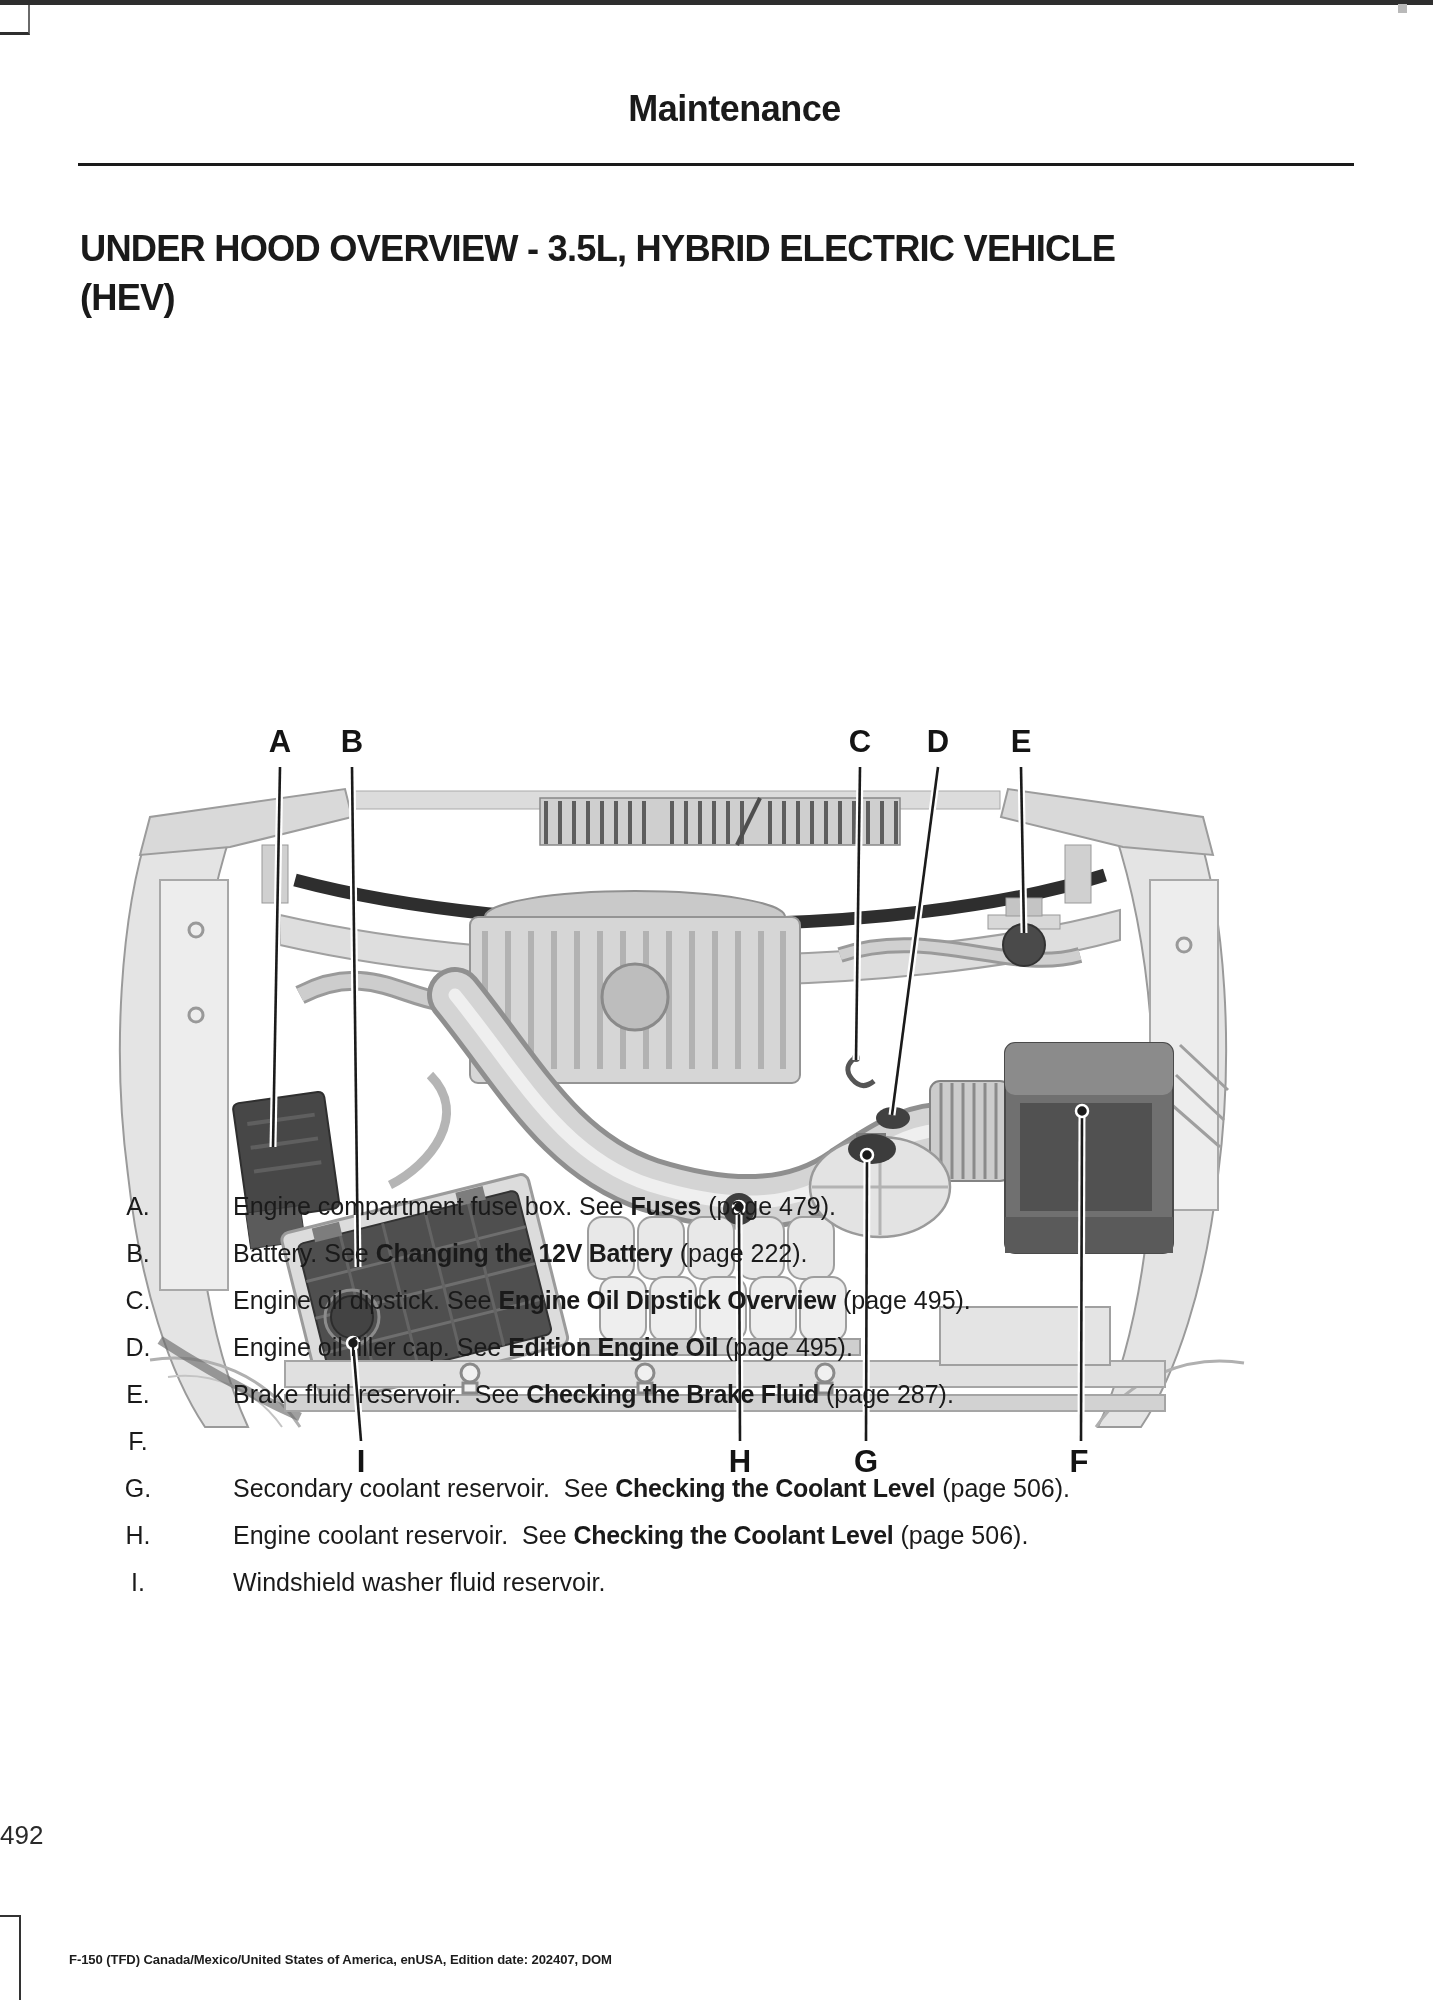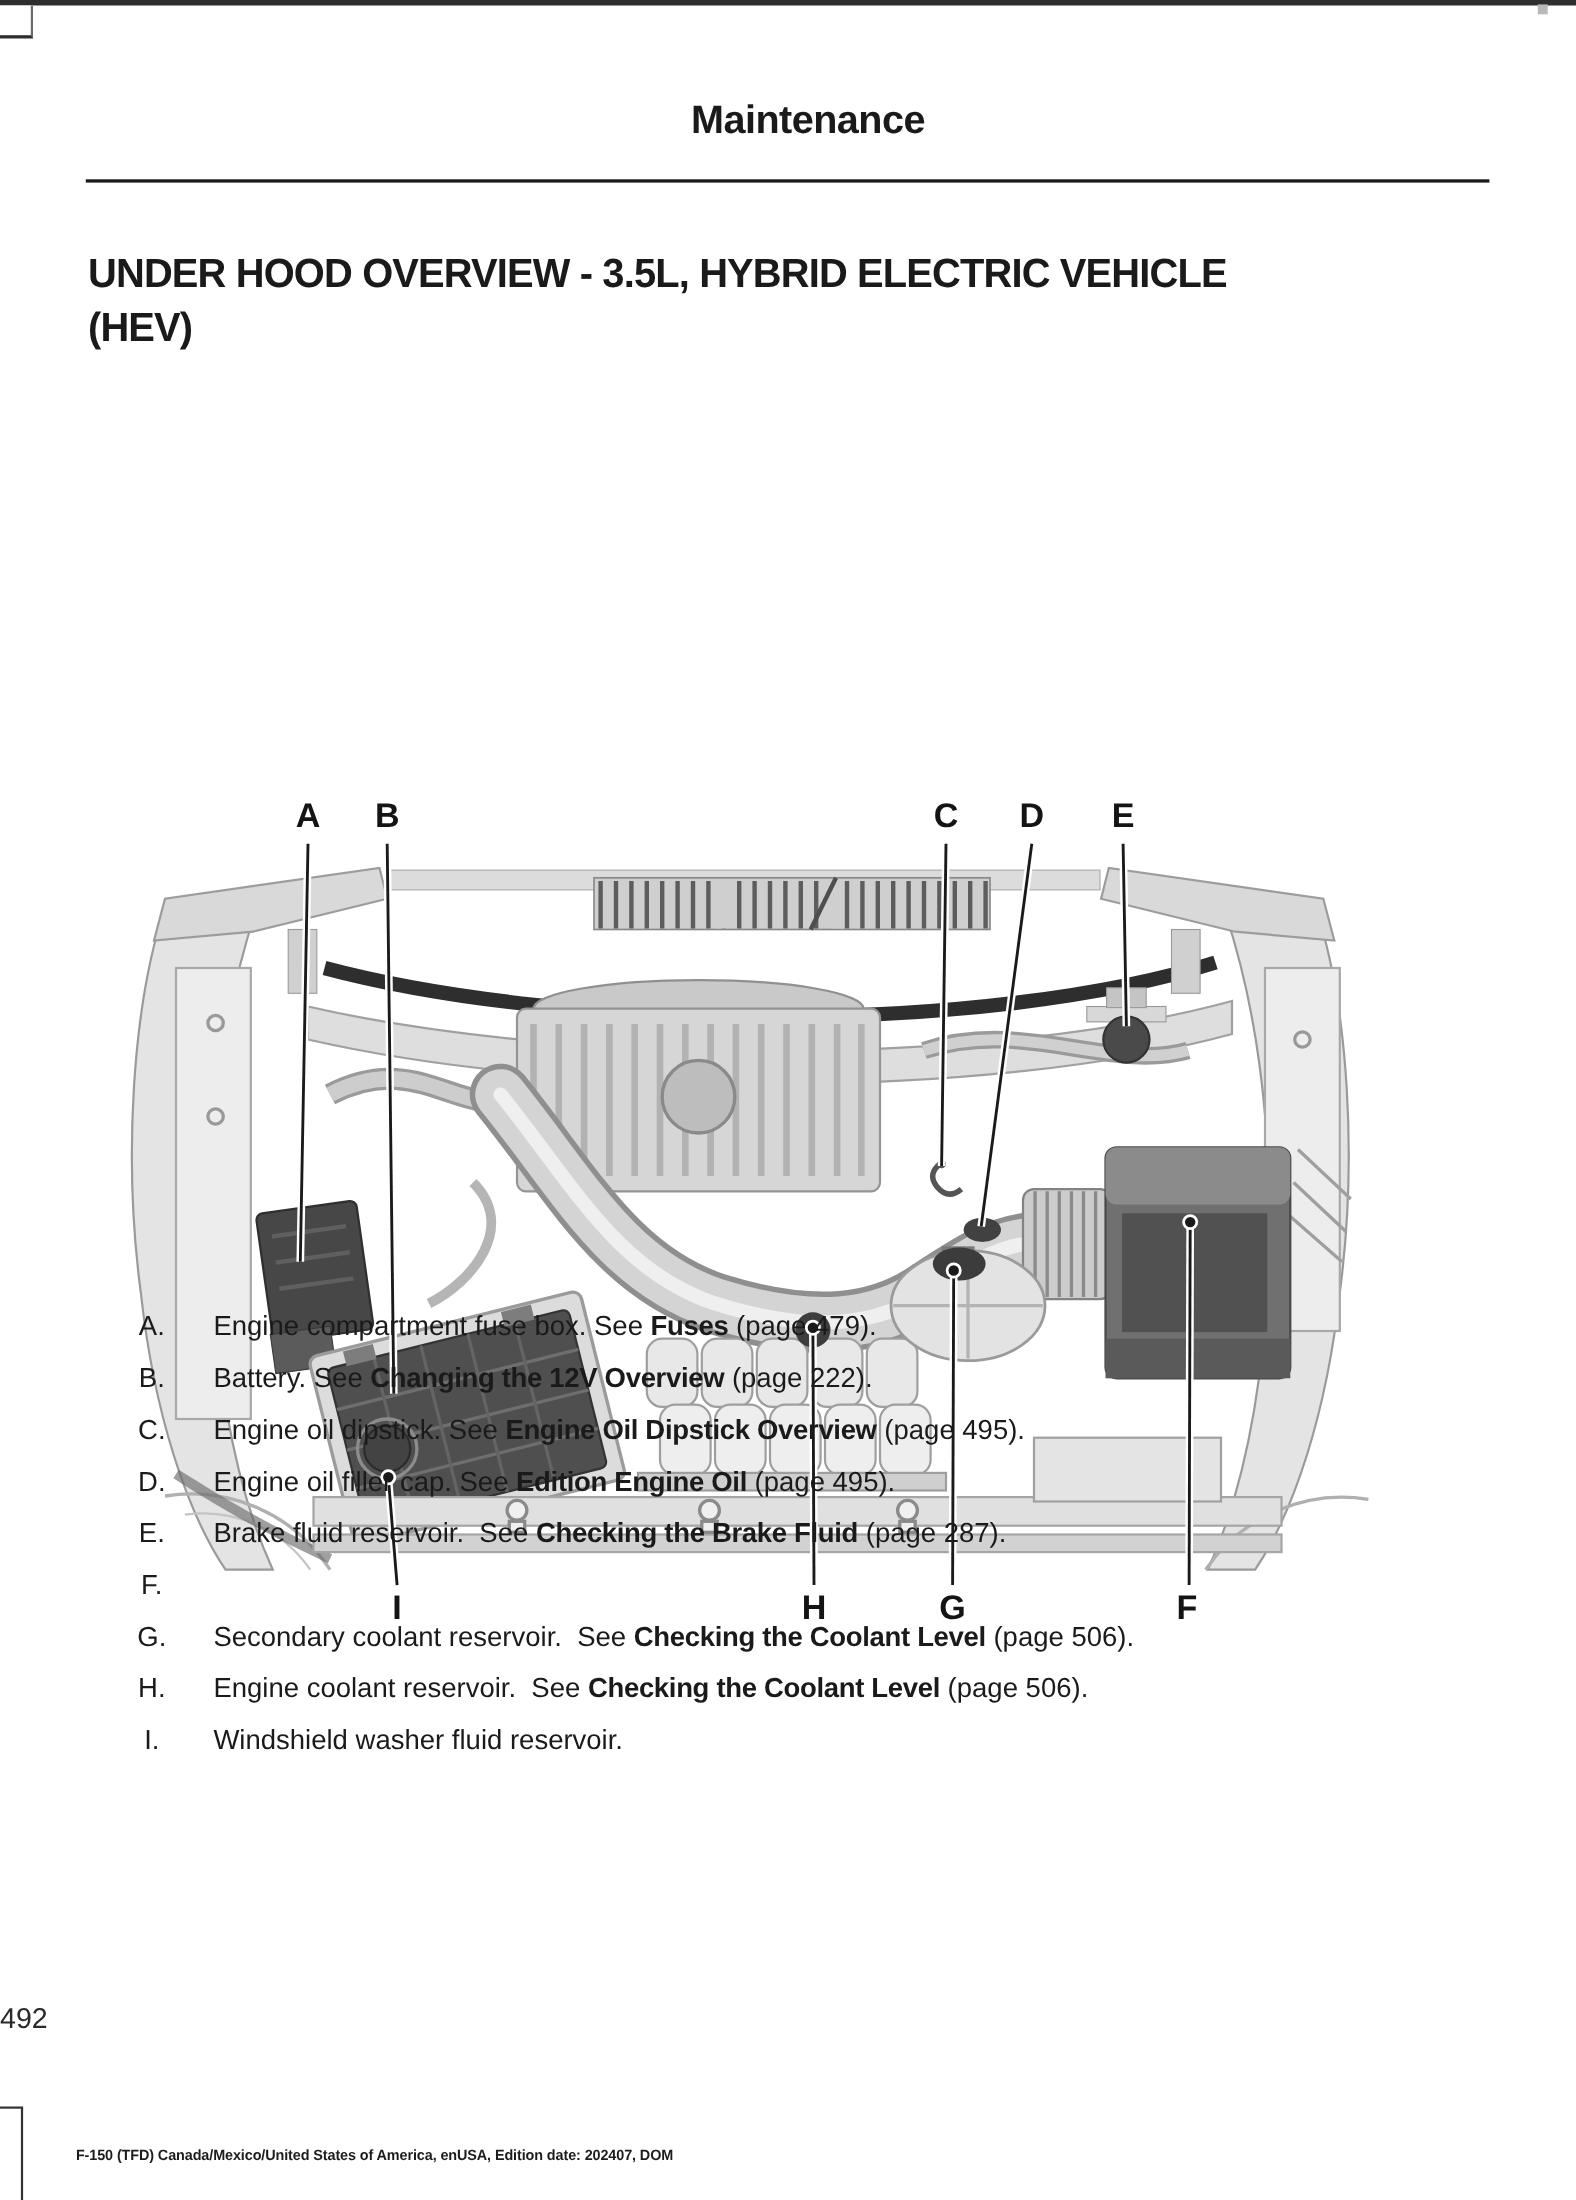--- a/index.html
+++ b/index.html
@@ -20,21 +20,21 @@
   }
   .figure-wrap{left:0;top:355px;width:1433px;height:790px;}
   .figure-svg{position:absolute;left:100px;top:360px;width:1145px;height:760px;}
   .callout{
     position:absolute;font-size:31px;font-weight:bold;color:#141414;
     transform:translateX(-50%);line-height:30px;
   }
   .legend{left:108px;top:1192px;width:1220px;}
   .legend-row{display:flex;align-items:baseline;height:47px;font-size:25px;}
   .legend-letter{width:60px;text-align:center;flex:0 0 60px;}
-  .legend-desc{margin-left:26px;white-space:pre-wrap;}
+  .legend-desc{margin-left:65px;white-space:pre-wrap;}
   .legend-desc b{font-weight:bold;letter-spacing:-0.3px;}
   .page-number{left:0;top:1820px;width:1400px;text-align:left;font-size:26px;color:#2a2a2a;}
   .footer-text{
     left:69px;top:1952px;font-size:13.5px;font-weight:600;letter-spacing:-0.1px;
     transform:scaleX(.97);transform-origin:left top;color:#1c1c1c;
   }
   .top-bar{left:0;top:0;width:1433px;height:5px;background:#2e2e2e;}
   .corner-box{left:0;top:5px;width:28px;height:27px;background:#fff;
     border-right:2px solid #6a6a6a;border-bottom:3px solid #2e2e2e;}
   .top-right-tick{left:1398px;top:4px;width:9px;height:9px;background:#b9b9b9;}
@@ -220,21 +220,21 @@
   <span class="callout" style="left:361px;top:1092px;">I</span>
 </div>
 
 <div class="abs legend">
   <div class="legend-row">
     <span class="legend-letter">A.</span>
     <span class="legend-desc"><span>Engine compartment fuse box. See </span><b>Fuses</b><span> (page 479).</span></span>
   </div>
   <div class="legend-row">
     <span class="legend-letter">B.</span>
-    <span class="legend-desc"><span>Battery. See </span><b>Changing the 12V Overview</b><span> (page 222).</span></span>
+    <span class="legend-desc"><span>Battery. See </span><b>Changing the 12V Battery</b><span> (page 222).</span></span>
   </div>
   <div class="legend-row">
     <span class="legend-letter">C.</span>
     <span class="legend-desc"><span>Engine oil dipstick. See </span><b>Engine Oil Dipstick Overview</b><span> (page 495).</span></span>
   </div>
   <div class="legend-row">
     <span class="legend-letter">D.</span>
     <span class="legend-desc"><span>Engine oil filler cap. See </span><b>Edition Engine Oil</b><span> (page 495).</span></span>
   </div>
   <div class="legend-row">

